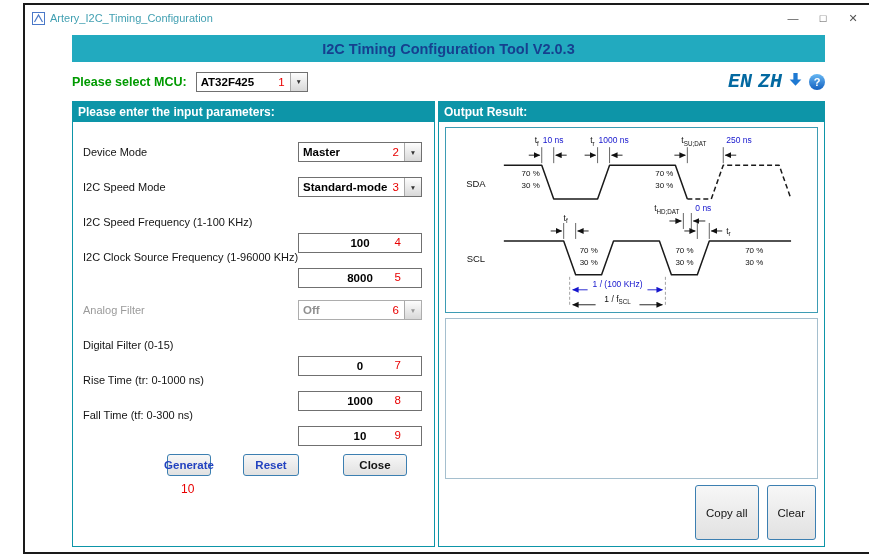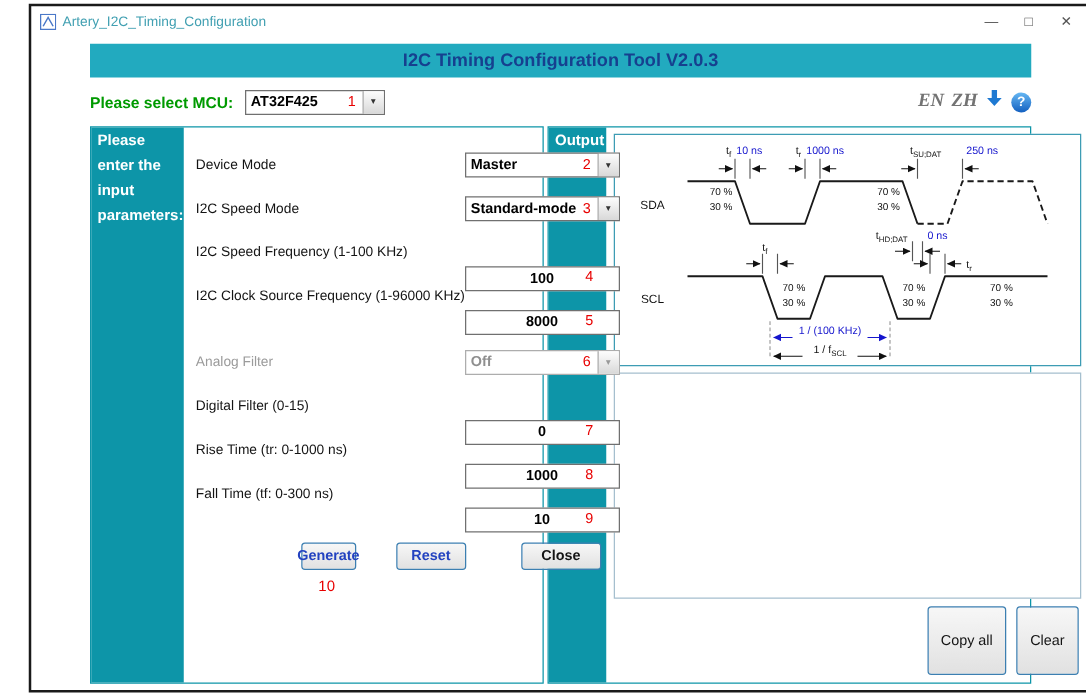--- a/index.html
+++ b/index.html
@@ -32,28 +32,28 @@
   .annot { color:#e80000; font-size:11.5px; }
   .combo .annot { margin-left:auto; padding-right:5px; }
   .combo-arrow {
     width:16px; align-self:stretch; border-left:1px solid #a9a9a9;
     background:linear-gradient(#fdfdfd,#d8d8d8); display:flex; align-items:center; justify-content:center;
     font-size:6.5px; color:#333;
   }
   .mcu-combo { width:112px; margin-left:9px; }
 
   .toolbar-right { margin-left:auto; display:flex; align-items:center; gap:6px; }
-  .lang { font-family:Liberation Serif, serif; font-style:italic; font-weight:bold; color:#737373; font-size:15px; }
+  .lang { font-family:Liberation Mono, monospace; font-style:italic; font-weight:bold; color:#0369a1; font-size:20px; }
   .help-icon {
     width:16px; height:16px; border-radius:50%; background:linear-gradient(#66b7f3,#1360c0);
     color:#fff; font-size:11px; font-weight:bold; display:flex; align-items:center; justify-content:center;
   }
 
   .panels { display:flex; gap:3px; margin-top:8px; height:446px; }
-  .panel { box-sizing:border-box; border:1px solid #0d95a8; background:#fff; display:flex; flex-direction:row; }
+  .panel { box-sizing:border-box; border:1px solid #0d95a8; background:#fff; display:flex; flex-direction:column; }
   .panel-left { width:363px; flex:0 0 auto; }
   .panel-right { flex:1; min-width:0; }
   .panel-header { flex:0 0 20px; background:#0d95a8; color:#fff; font-weight:bold; font-size:12px; line-height:20px; padding-left:5px; }
 
   .left-body { position:relative; flex:1; padding:20px 12px 0 10px; }
   .field-row { position:relative; height:21px; margin-bottom:14px; }
   .field-row label { font-size:11px; line-height:21px; color:#141414; white-space:nowrap; }
   .control { position:absolute; left:215px; top:0; width:124px; box-sizing:border-box; }
   .textbox { position:relative; display:flex; align-items:center; justify-content:center; border:1px solid #707070; background:#fff; height:20px; box-sizing:border-box; }
   .textbox .tval { font-weight:bold; font-size:11.5px; }

